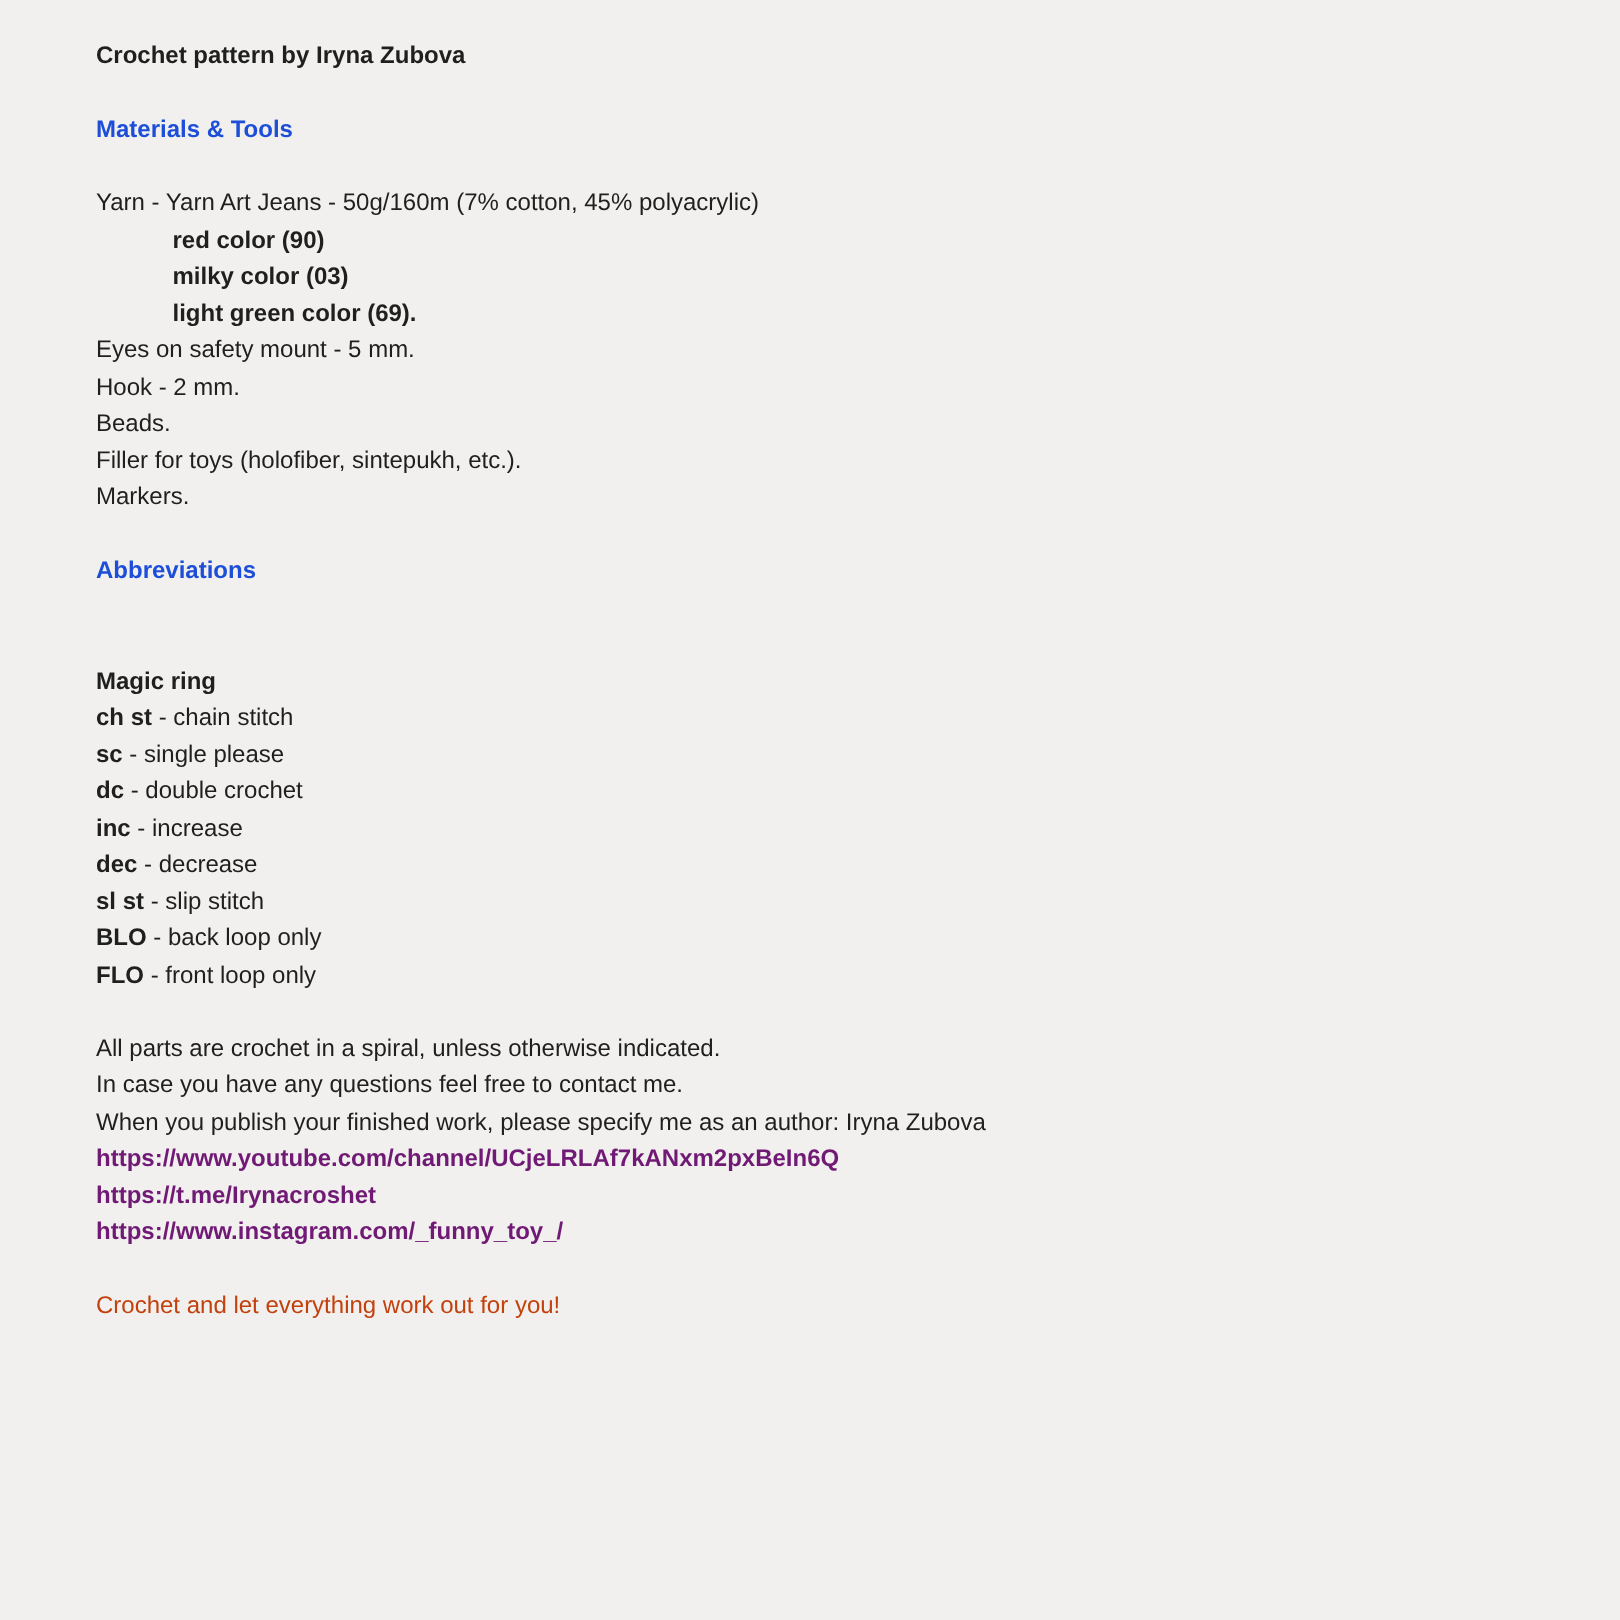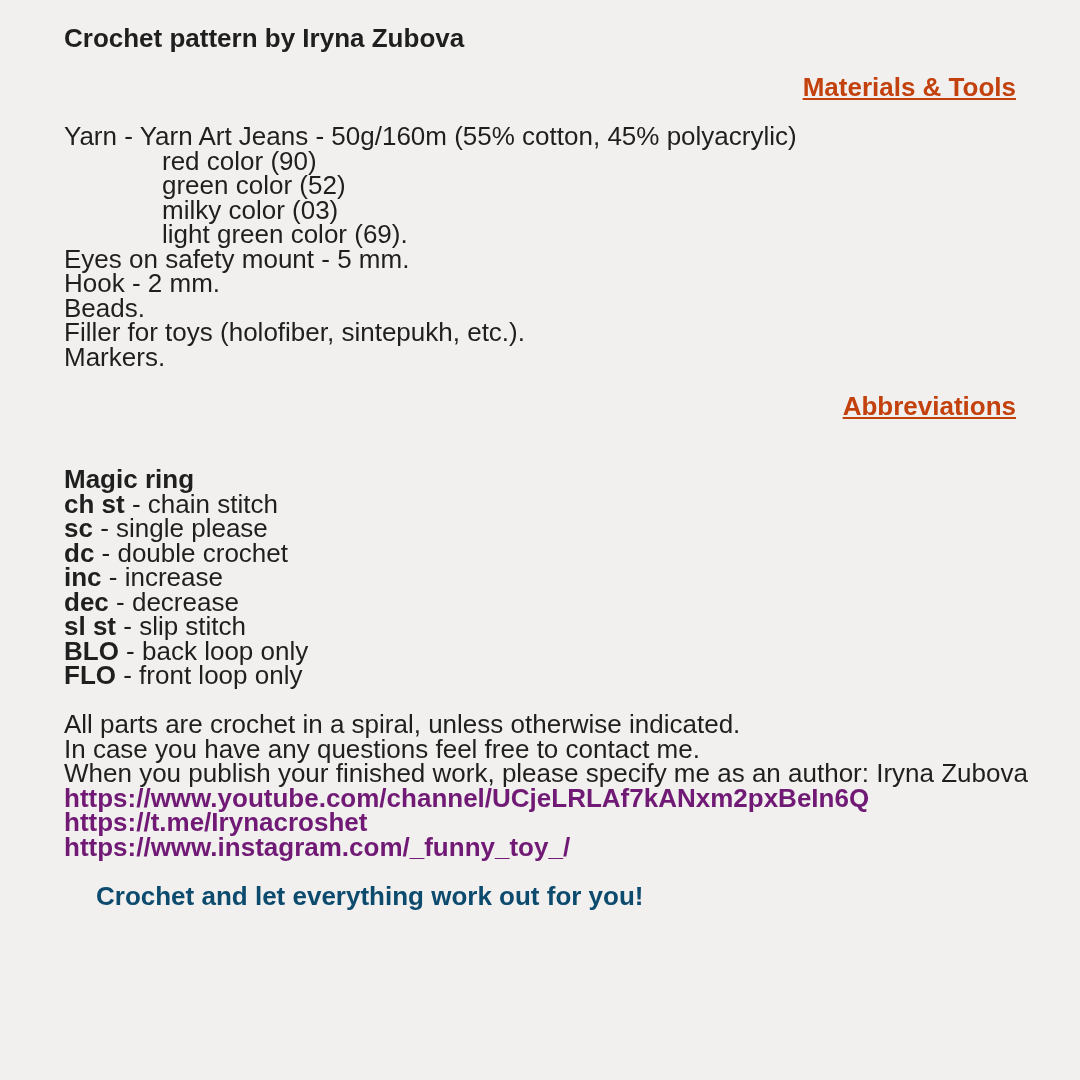--- a/index.html
+++ b/index.html
@@ -9,63 +9,60 @@
     background: #f1f0ee;
     font-family: "Liberation Sans", sans-serif;
     color: #1f1f1f;
     overflow: hidden;
   }
   .page {
     width: 1080px;
     height: 1080px;
     box-sizing: border-box;
     padding: 26px 64px 0 64px;
-    font-size: 26px;
+    font-size: 16px;
     line-height: 24.5px;
   }
   .line { white-space: pre; }
   .spacer { height: 24.5px; }
   .title { font-weight: bold; }
   .section-heading {
-    text-align: right;
+    text-align: left;
     font-weight: bold;
-    color: #c2410c;
-    text-decoration: underline;
+    color: #1d4ed8;
   }
-  .indent { margin-left: 98px; }
+  .indent { margin-left: 51px; font-weight: bold; }
   .italic { font-style: italic; }
   .bold { font-weight: bold; }
   .term { font-weight: bold; }
   .link-line a, .link-line {
     color: #701a75;
     font-weight: bold;
     text-decoration: none;
   }
   .closing {
-    color: #0c4a6e;
-    font-weight: bold;
-    margin-left: 32px;
+    color: #c2410c;
+    font-weight: normal;
   }
 </style>
 </head>
 <body>
 
 <div class="page">
 
   <div class="line title">Crochet pattern by Iryna Zubova</div>
 
   <div class="spacer"></div>
 
   <div class="line section-heading">Materials &amp; Tools</div>
 
   <div class="spacer"></div>
 
-  <div class="line">Yarn - Yarn Art Jeans - 50g/160m (55% cotton, 45% polyacrylic)</div>
+  <div class="line">Yarn - Yarn Art Jeans - 50g/160m (7% cotton, 45% polyacrylic)</div>
   <div class="line indent">red color (90)</div>
-  <div class="line indent">green color (52)</div>
   <div class="line indent">milky color (03)</div>
   <div class="line indent">light green color (69).</div>
   <div class="line">Eyes on safety mount - 5 mm.</div>
   <div class="line">Hook - 2 mm.</div>
   <div class="line">Beads.</div>
   <div class="line">Filler for toys (holofiber, sintepukh, etc.).</div>
   <div class="line">Markers.</div>
 
   <div class="spacer"></div>
 

